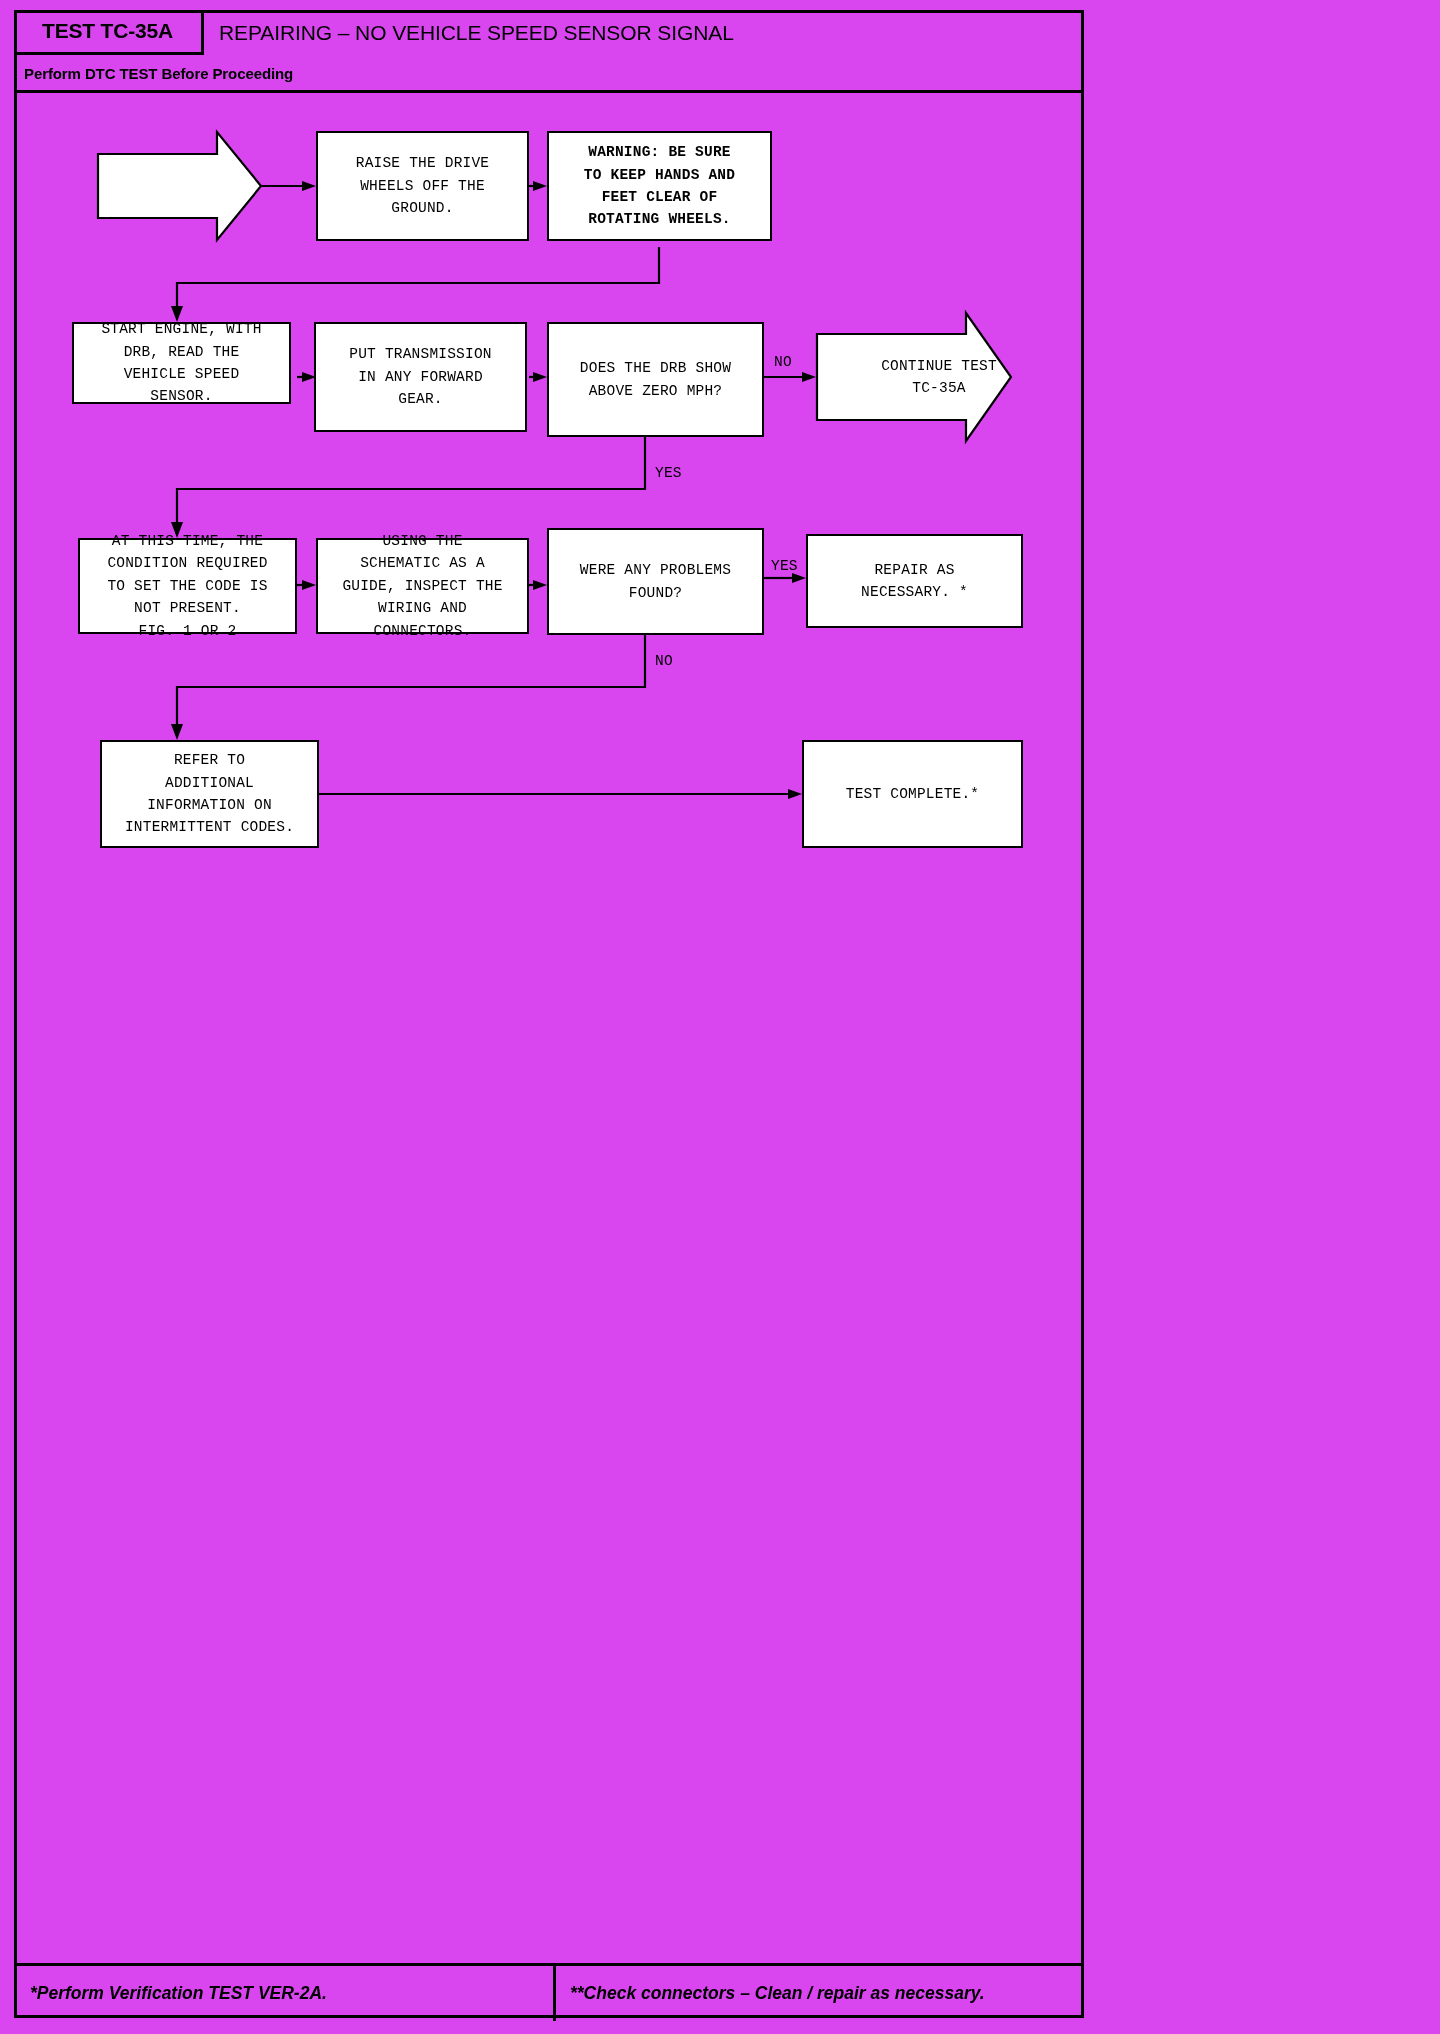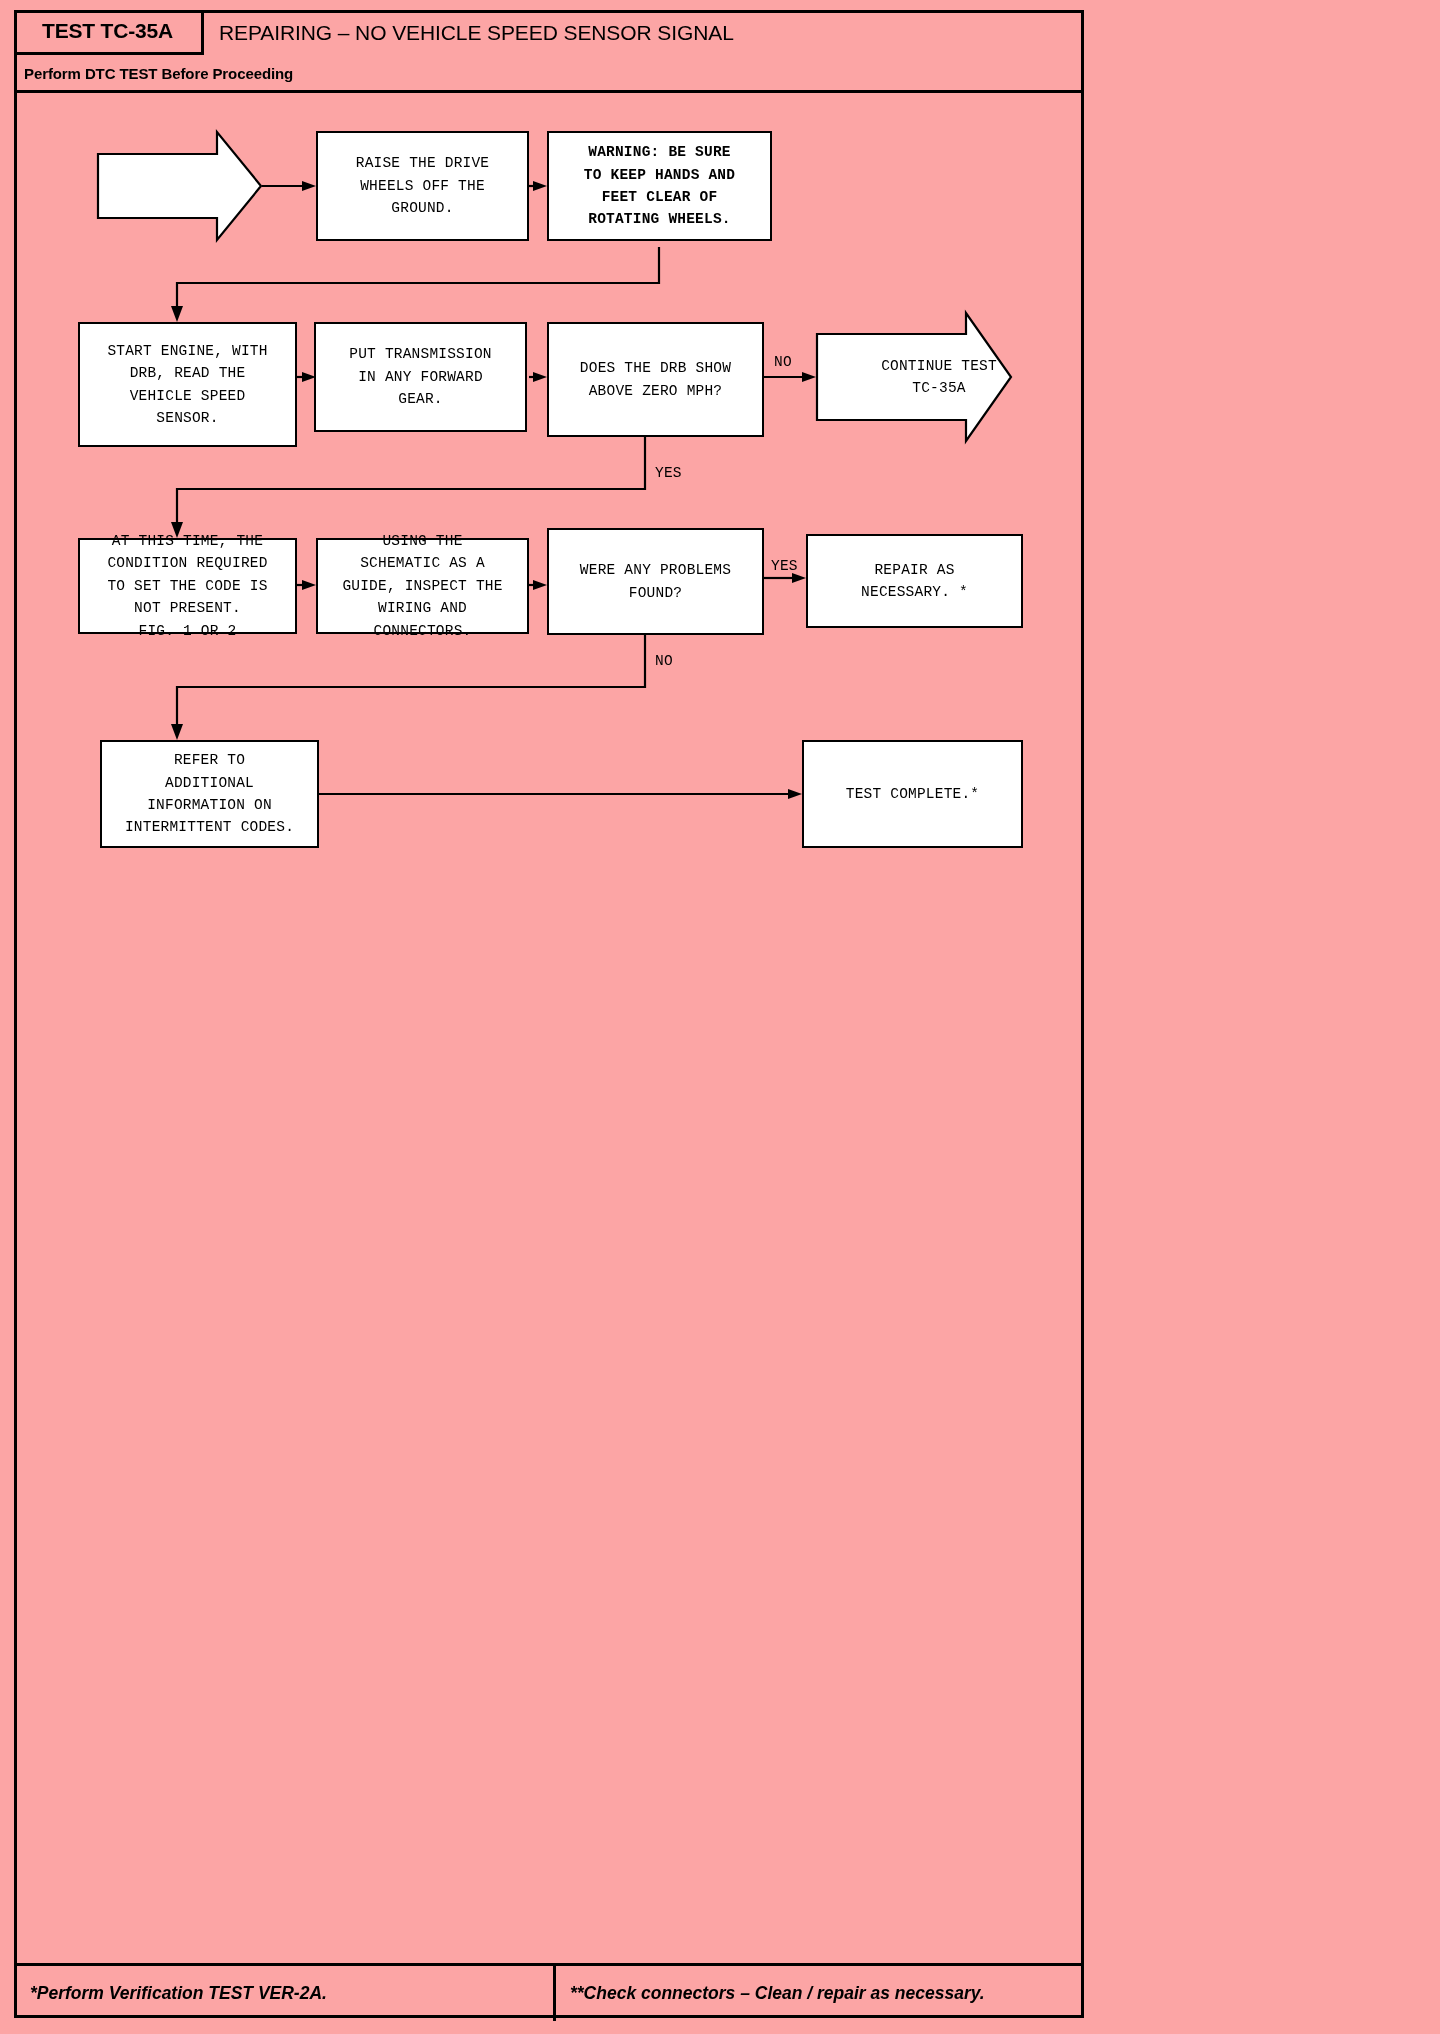--- a/index.html
+++ b/index.html
@@ -9,21 +9,21 @@
     background: #ffffff;
   }
   body {
     font-family: "Liberation Sans", sans-serif;
     color: #000000;
   }
   #page {
     position: relative;
     width: 1440px;
     height: 2034px;
-    background: #fca5a5;
+    background: #d946ef;
     overflow: hidden;
   }
   
   .page-frame {
     position: absolute;
     left: 14px;
     top: 10px;
     width: 1070px;
     height: 2008px;
     border: 3px solid #000;
@@ -254,21 +254,21 @@
 
     <div class="node" style="left:316px; top:131px; width:213px; height:110px;">RAISE THE DRIVE
 WHEELS OFF THE
 GROUND.</div>
 
     <div class="node bold" style="left:547px; top:131px; width:225px; height:110px;">WARNING: BE SURE
 TO KEEP HANDS AND
 FEET CLEAR OF
 ROTATING WHEELS.</div>
 
-    <div class="node" style="left:78px; top:322px; width:219px; height:125px;">START ENGINE, WITH
+    <div class="node" style="left:72px; top:322px; width:219px; height:82px;">START ENGINE, WITH
 DRB, READ THE
 VEHICLE SPEED
 SENSOR.</div>
 
     <div class="node" style="left:314px; top:322px; width:213px; height:110px;">PUT TRANSMISSION
 IN ANY FORWARD
 GEAR.</div>
 
     <div class="node" style="left:547px; top:322px; width:217px; height:115px;">DOES THE DRB SHOW
 ABOVE ZERO MPH?</div>

